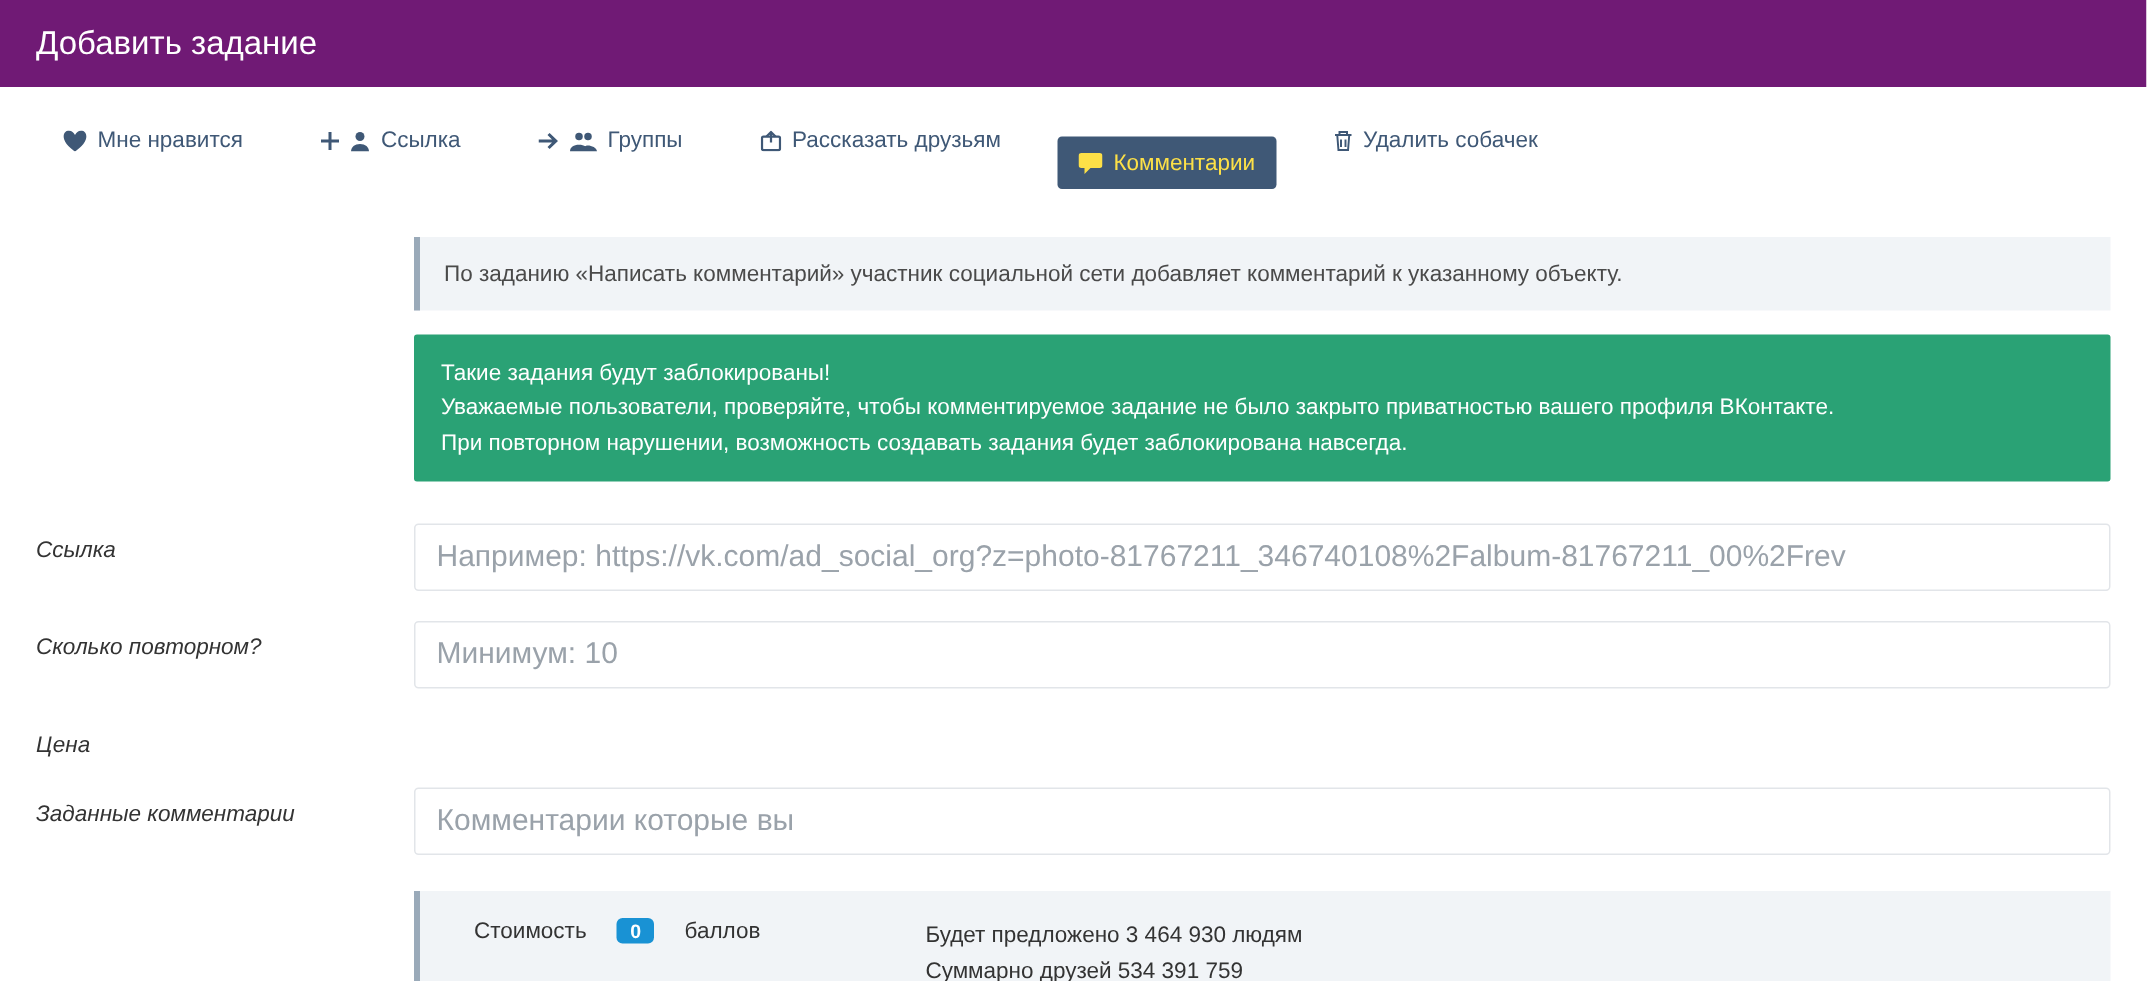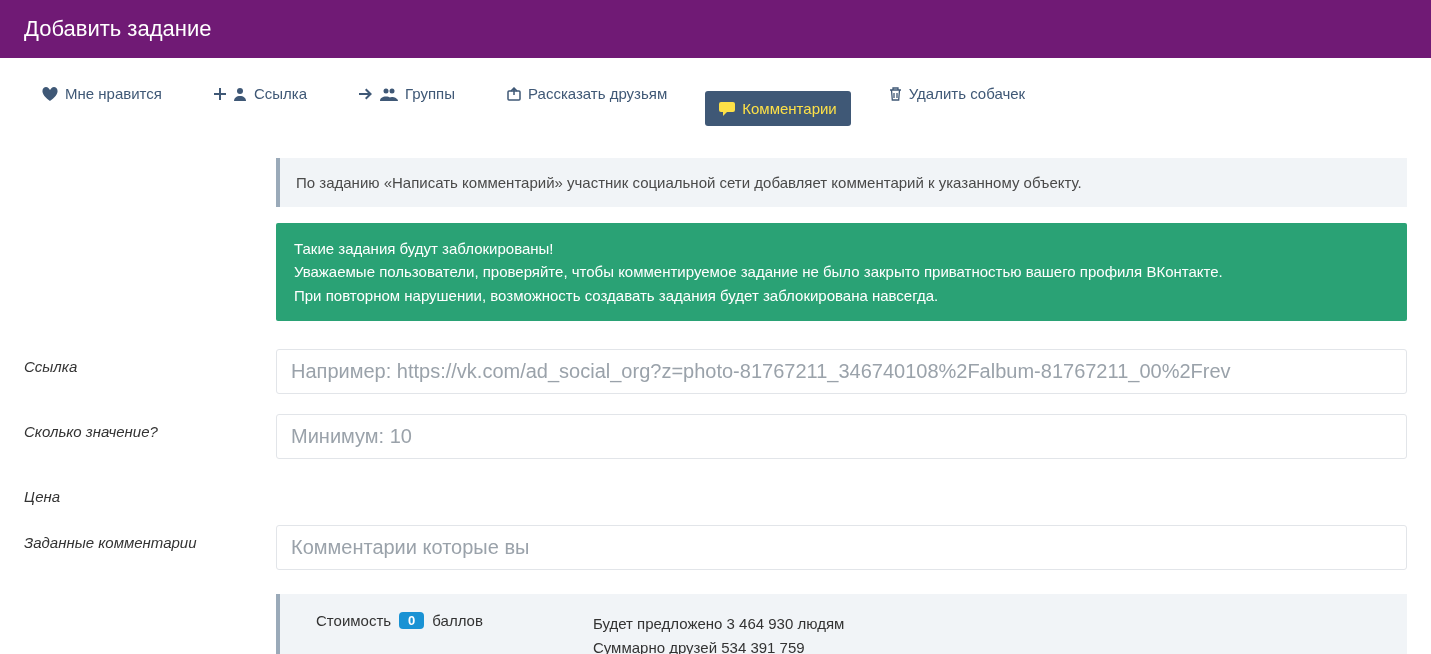--- a/index.html
+++ b/index.html
@@ -98,21 +98,21 @@
       border-left: 4px solid #9aaab9;
       margin: 24px 0 0 252px;
       padding: 18px 36px;
       display: flex;
       gap: 110px;
       align-items: flex-start;
       font-size: 15px;
       color: #333;
     }
     
-    .cost-line { display: flex; align-items: center; gap: 8px; }
+    .cost-line { display: flex; align-items: center; gap: 20px; }
     
     .badge {
       background: #1992d4;
       color: #fff;
       border-radius: 4px;
       padding: 1px 9px;
       font-size: 13px;
       font-weight: 600;
     }
     
@@ -208,21 +208,21 @@
     <div>Уважаемые пользователи, проверяйте, чтобы комментируемое задание не было закрыто приватностью вашего профиля ВКонтакте.</div>
     <div>При повторном нарушении, возможность создавать задания будет заблокирована навсегда.</div>
   </div>
 
   <div class="form-row">
     <div class="form-label">Ссылка</div>
     <input class="form-input" type="text" placeholder="Например: https://vk.com/ad_social_org?z=photo-81767211_346740108%2Falbum-81767211_00%2Frev" style="">
   </div>
 
   <div class="form-row">
-    <div class="form-label">Сколько значение?</div>
+    <div class="form-label">Сколько повторном?</div>
     <input class="form-input" type="text" placeholder="Минимум: 10" style="">
   </div>
 
   <div class="form-row">
     <div class="form-label">Цена</div>
   </div>
 
   <div class="form-row">
     <div class="form-label">Заданные комментарии</div>
     <input class="form-input" type="text" placeholder="Комментарии которые вы" style="">

